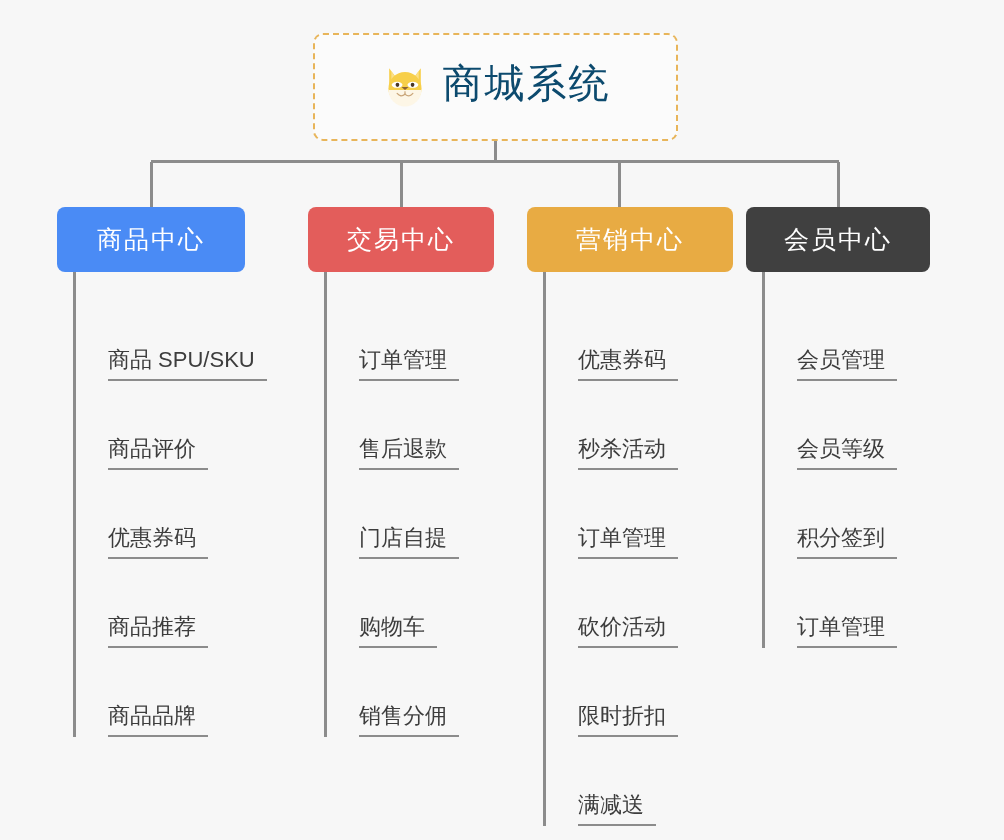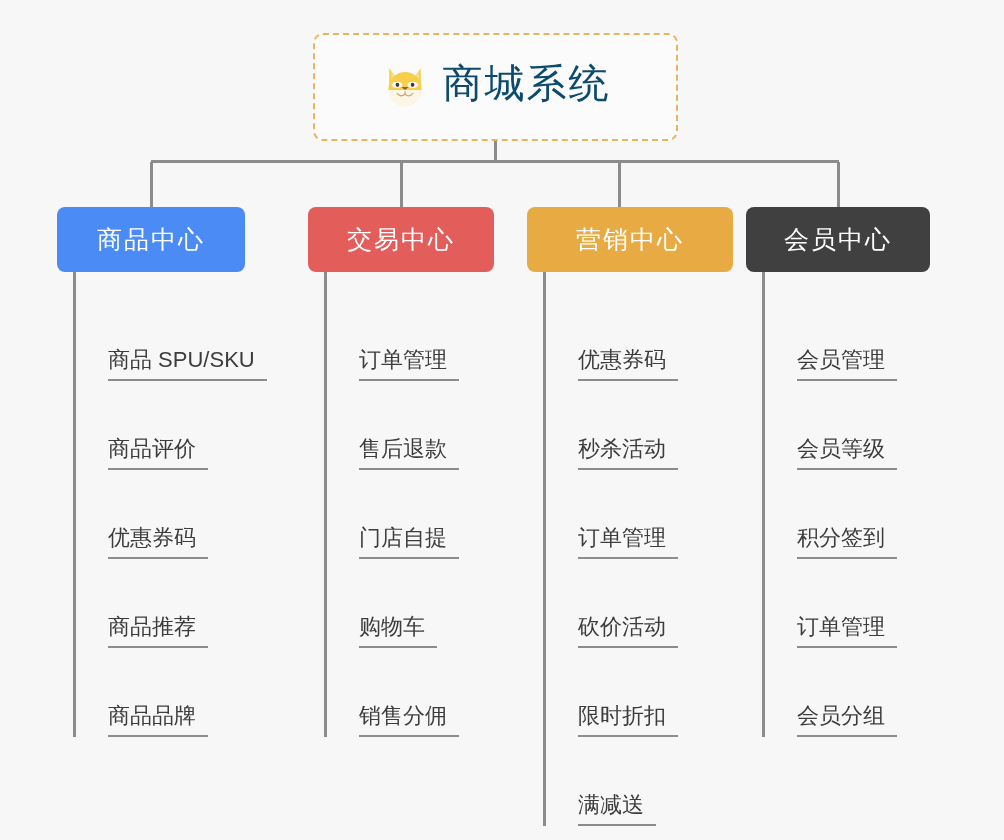--- a/index.html
+++ b/index.html
@@ -227,19 +227,16 @@
         </li>
       <li class="leaf-item">
           <span class="leaf-label">会员等级</span>
         </li>
       <li class="leaf-item">
           <span class="leaf-label">积分签到</span>
         </li>
       <li class="leaf-item">
           <span class="leaf-label">订单管理</span>
         </li>
-      <li class="leaf-item">
-          <span class="leaf-label">会员分组</span>
-        </li>
     </ul>
   </div>
 
 </div>
 
 </body></html>

